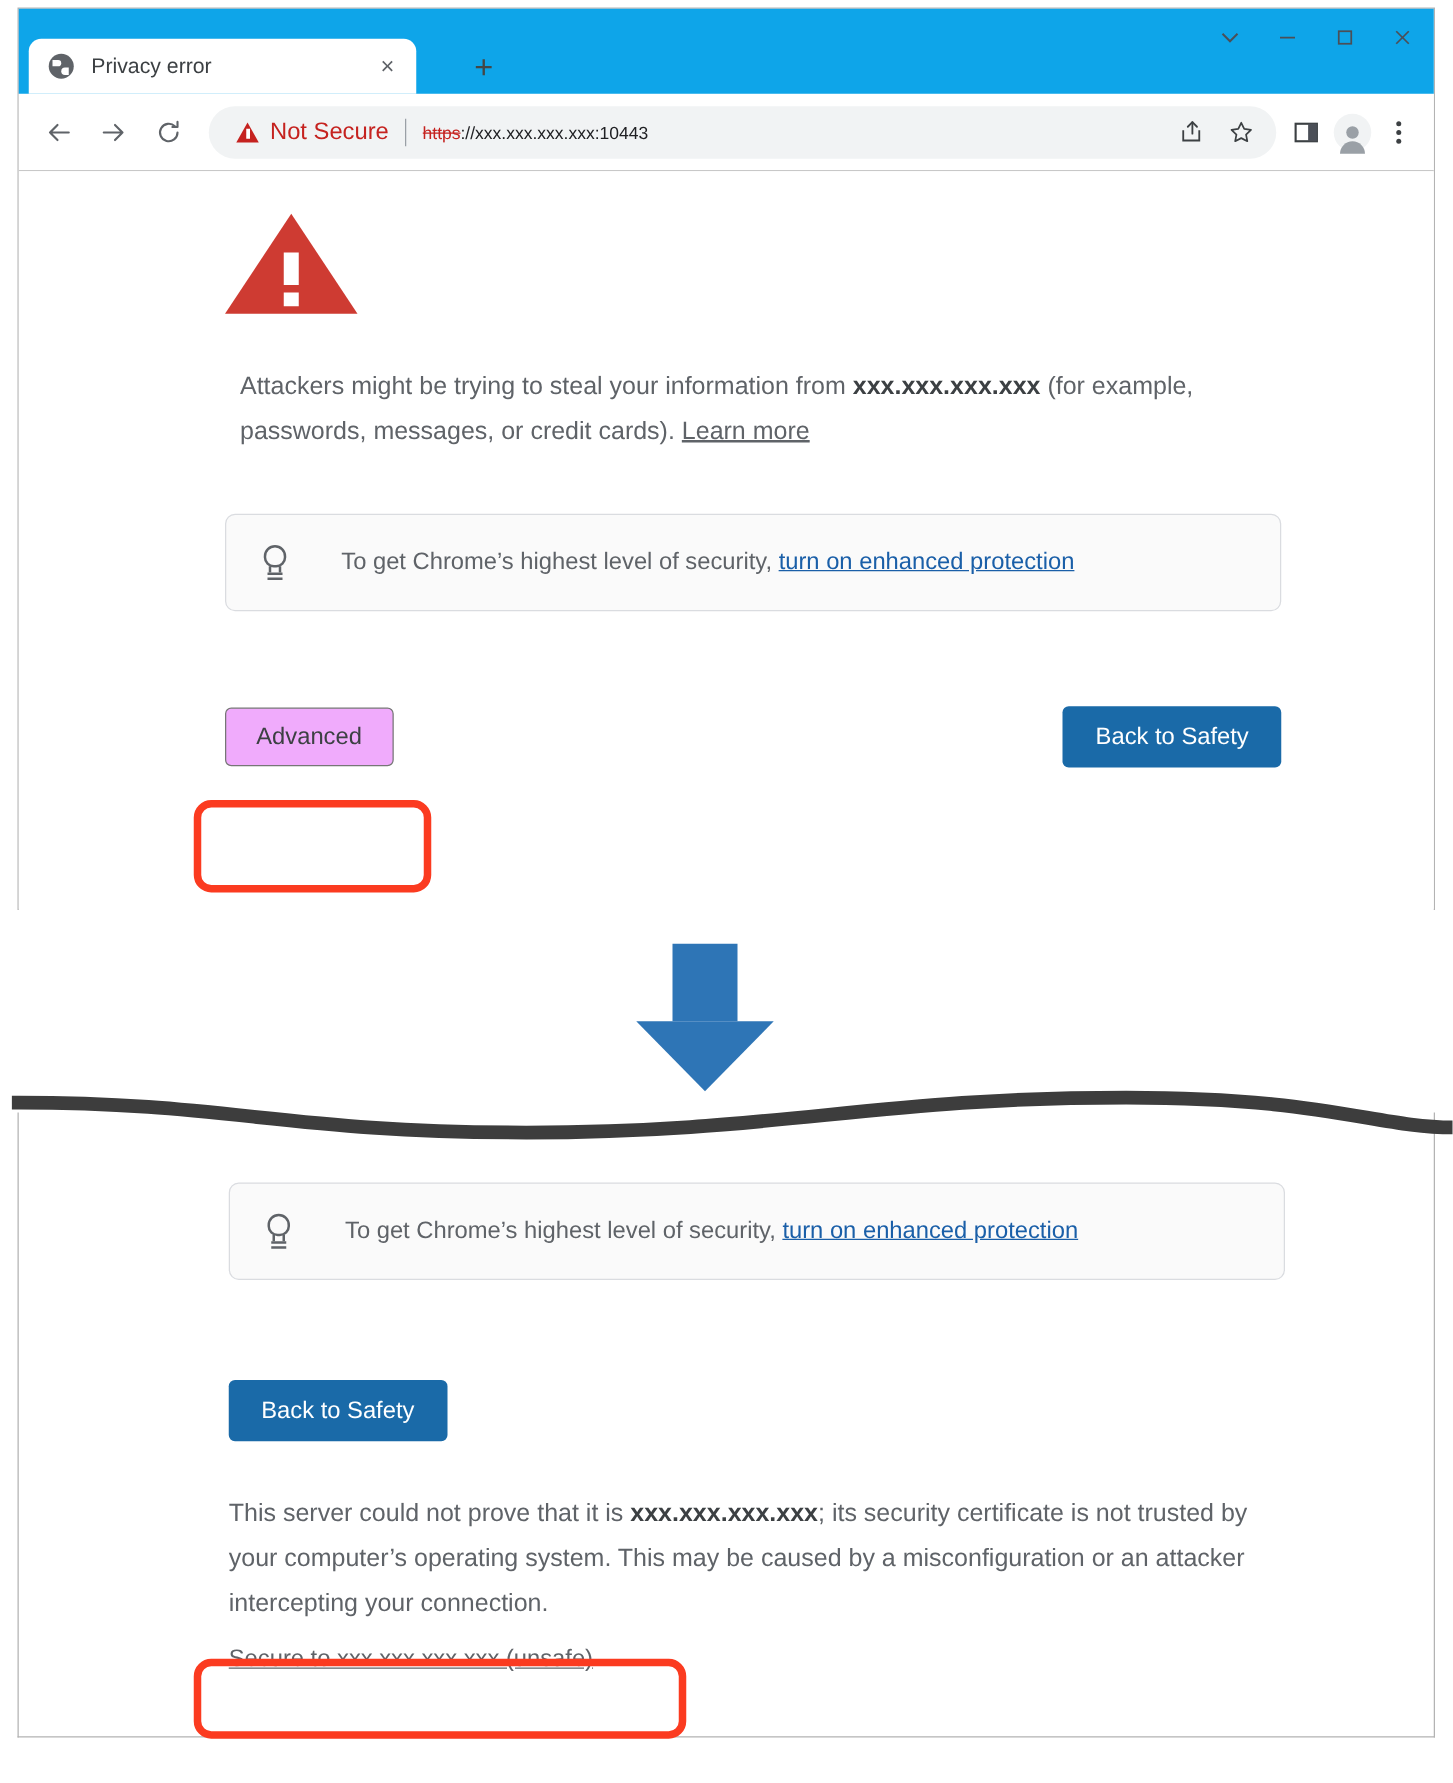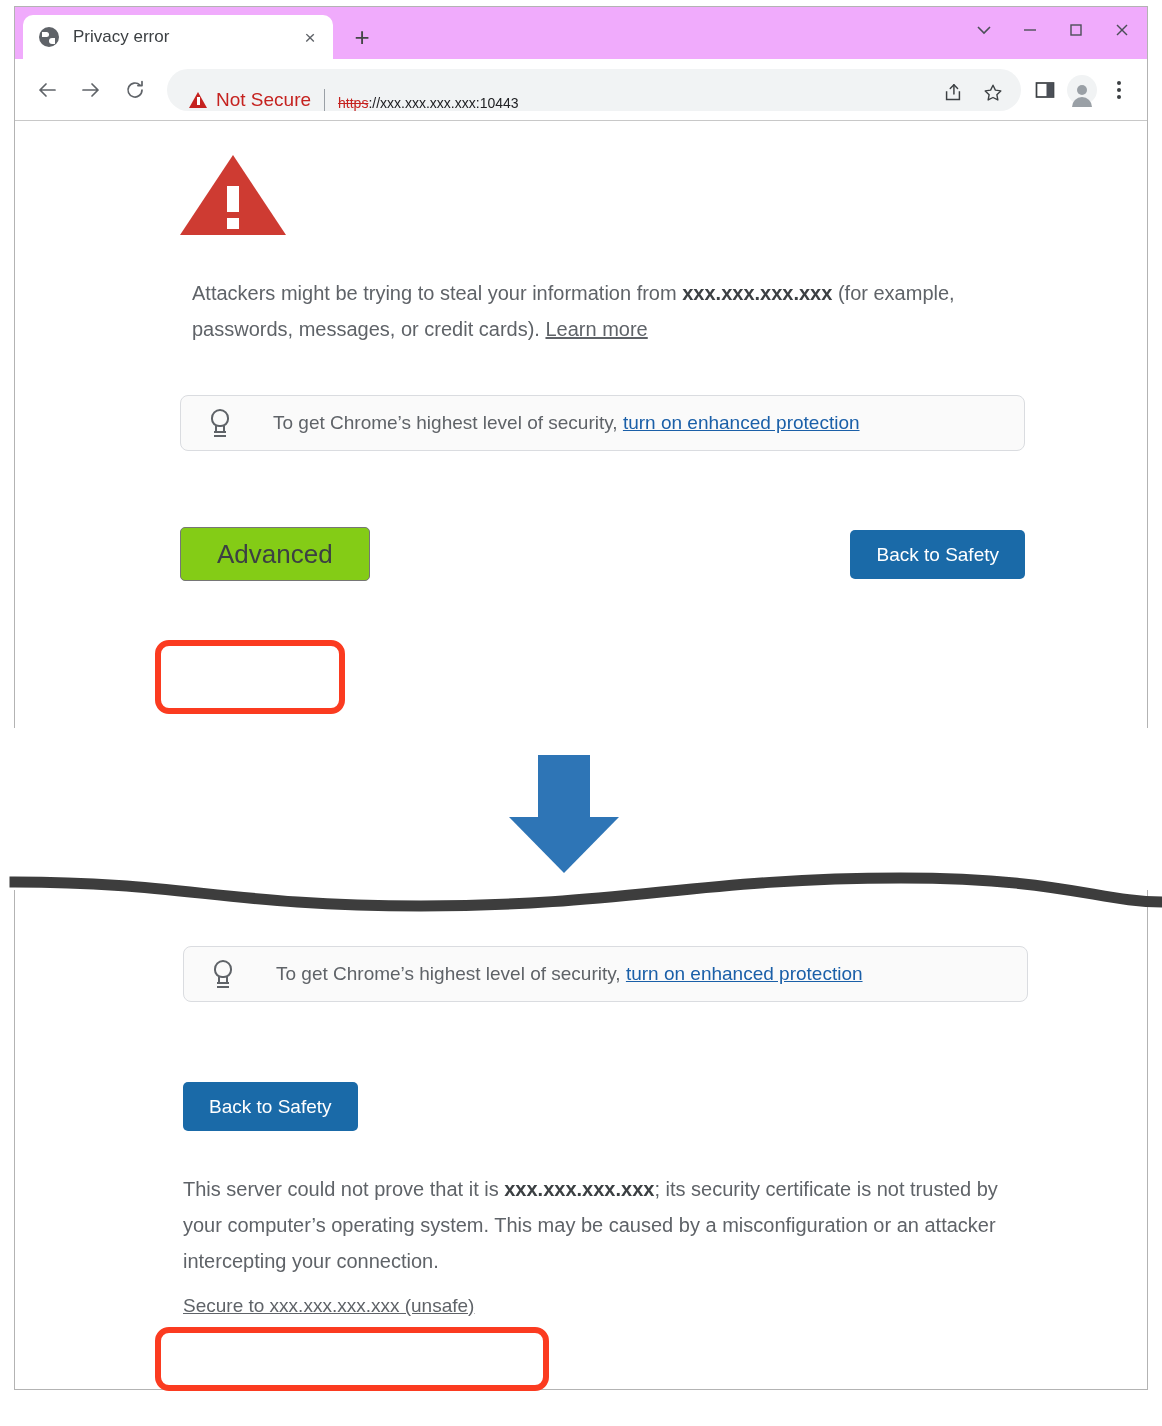--- a/index.html
+++ b/index.html
@@ -21,25 +21,26 @@
     left: 14px;
     top: 6px;
     width: 1134px;
     height: 722px;
     border: 1px solid #b3b3b3;
     box-sizing: border-box;
     background: #ffffff;
   }
 
   .tabstrip {
-    height: 52px;
-    background: #f0abfc;
+    height: 68px;
+    background: #0ea5e9;
     position: relative;
     display: flex;
     align-items: flex-end;
+    gap: 25px;
   }
   .tab {
     margin-left: 8px;
     width: 310px;
     height: 44px;
     background: #ffffff;
     border-radius: 10px 10px 0 0;
     display: flex;
     align-items: center;
     padding: 0 10px 0 16px;
@@ -121,21 +122,21 @@
     display: flex; align-items: center; justify-content: center;
     color: #5f6368;
     flex: 0 0 auto;
   }
   .omnibox {
     flex: 1 1 auto;
     height: 42px;
     background: #f1f3f4;
     border-radius: 21px;
     display: flex;
-    align-items: flex-end;
+    align-items: center;
     padding: 0 10px 0 22px;
     margin: 0 6px 0 10px;
     box-sizing: border-box;
     min-width: 0;
   }
   .not-secure {
     display: flex;
     align-items: center;
     gap: 9px;
     flex: 0 0 auto;
@@ -276,21 +277,21 @@
     font-size: 19px;
     color: #5f6368;
     margin: 0;
   }
 
   .tip-box {
     margin-top: 48px;
     border: 1px solid #dadce0;
     border-radius: 8px;
     background: #fafafa;
-    height: 56px;
+    height: 78px;
     display: flex;
     align-items: center;
     padding: 0 28px;
     box-sizing: border-box;
   }
   .bulb {
     width: 22px; height: 28px;
     position: relative;
     flex: 0 0 auto;
   }
@@ -330,24 +331,24 @@
 
   .btn-row {
     display: flex;
     align-items: center;
     justify-content: space-between;
     margin-top: 76px;
   }
   .btn-secondary {
     border: 1px solid #767676;
     border-radius: 5px;
-    background: #84cc16;
+    background: #f0abfc;
     color: #3c4043;
-    font-size: 26px;
-    padding: 13px 36px;
+    font-size: 19px;
+    padding: 13px 24px;
     font-family: "Liberation Sans", sans-serif;
     line-height: 1;
   }
   .btn-primary {
     border: none;
     border-radius: 5px;
     background: #1a6aa8;
     color: #ffffff;
     font-size: 19px;
     padding: 15px 26px;

